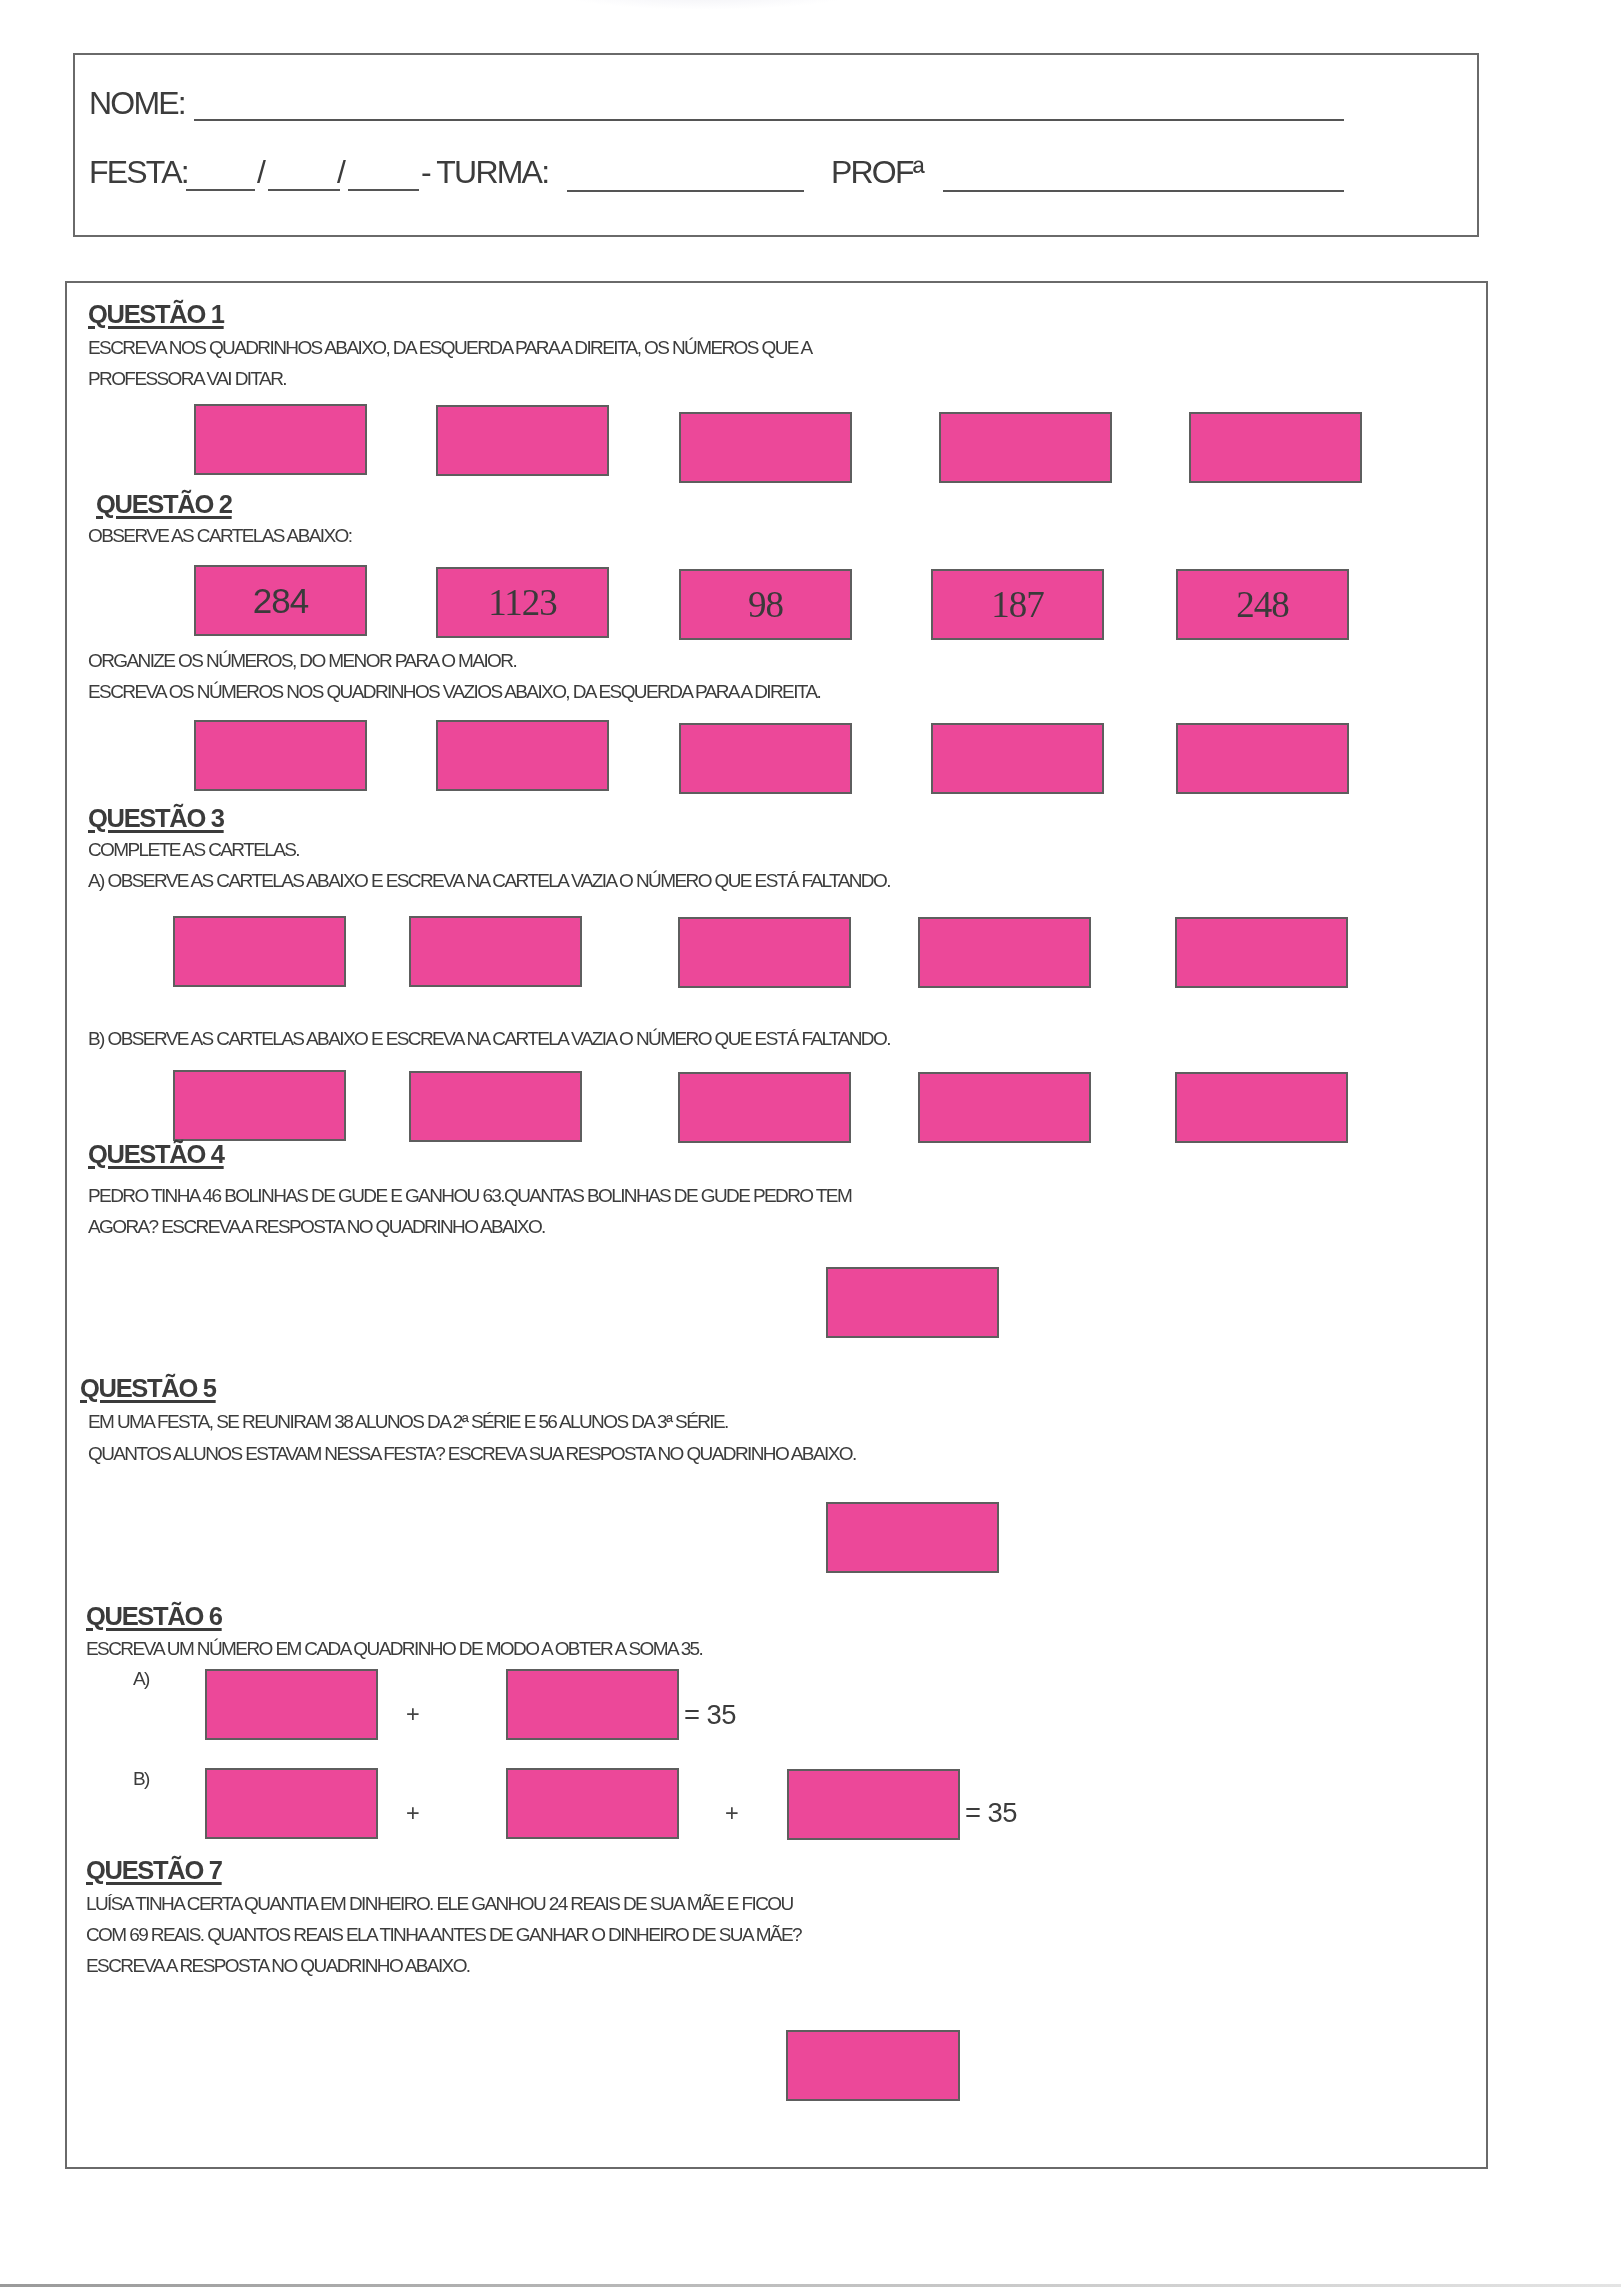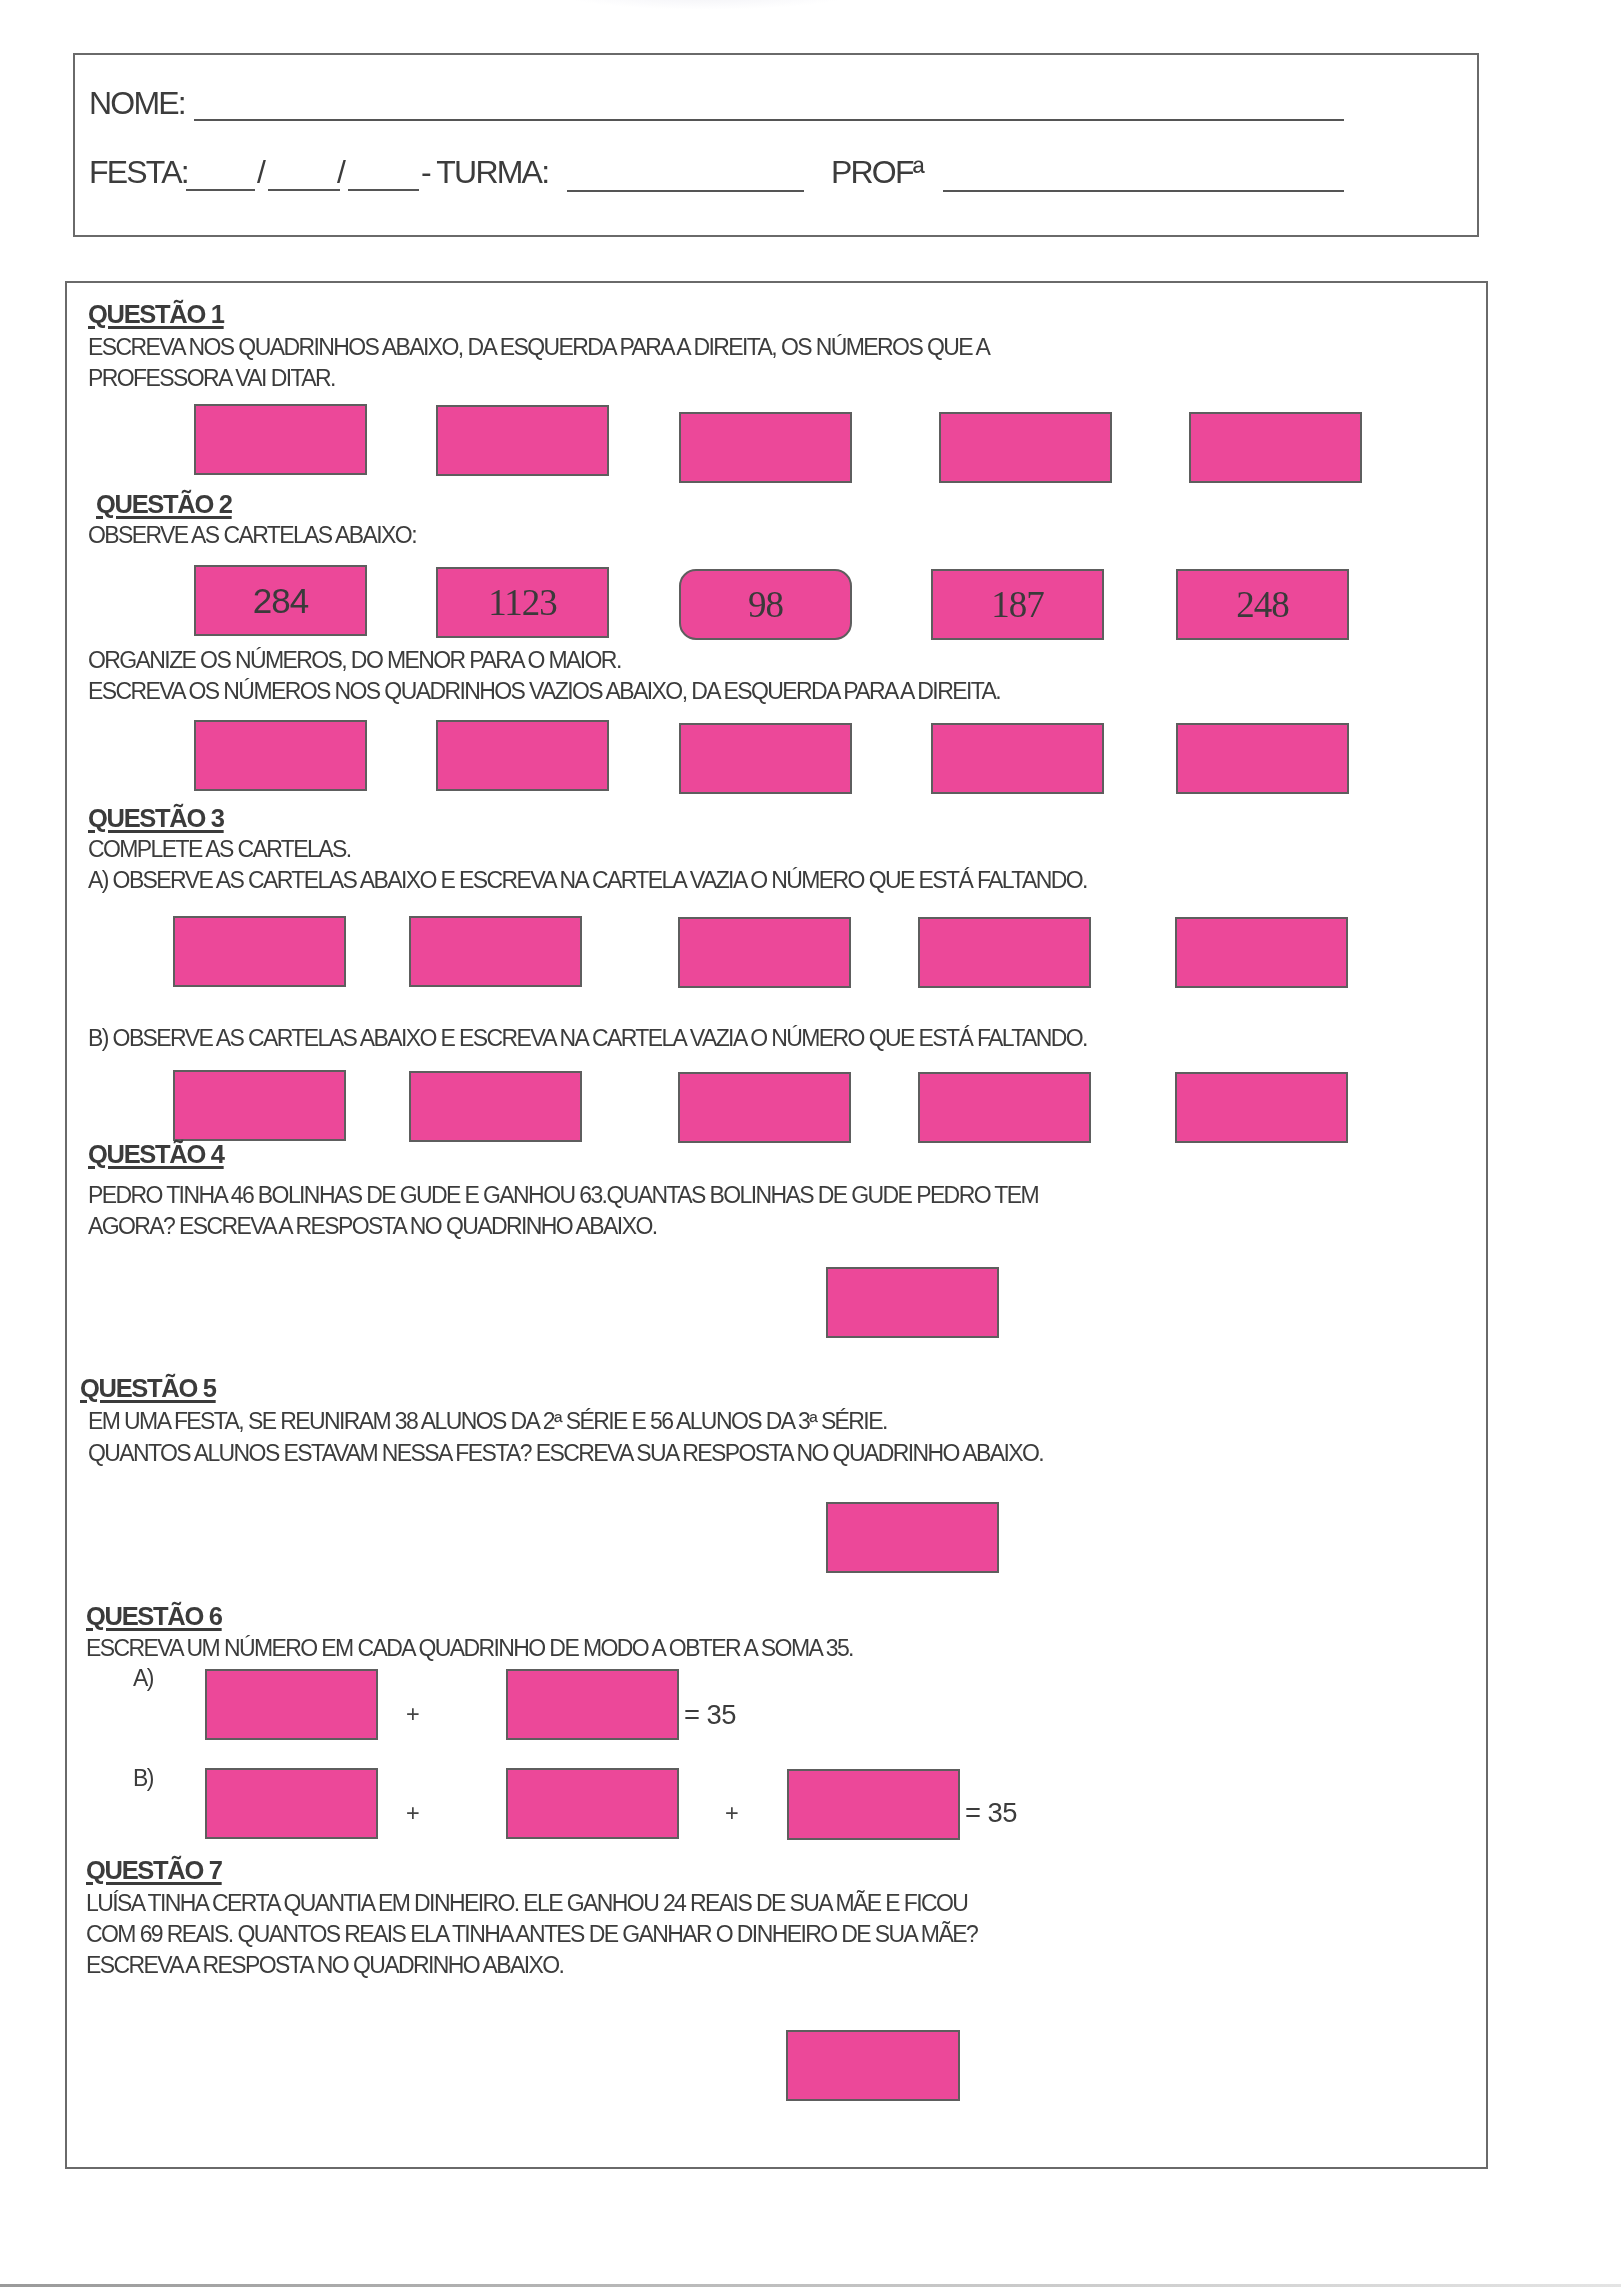--- a/index.html
+++ b/index.html
@@ -4,21 +4,21 @@
   <style>
     html, body { margin: 0; padding: 0; background: #ffffff; }
     body {
       width: 1621px; height: 2292px; position: relative; overflow: hidden;
       font-family: "Liberation Sans", sans-serif; color: #3a3a3a;
     }
     .frame { position: absolute; border: 2px solid #6a6a6a; box-sizing: border-box; }
     .frame.header-frame { border-top-width: 2.9px; }
     .frame.main-frame { border-bottom-width: 2.9px; }
     .txt {
-      position: absolute; white-space: nowrap; font-size: 23px; letter-spacing: -1.6px;
+      position: absolute; white-space: nowrap; font-size: 19px; letter-spacing: -1.6px;
       color: #3c3c3c; line-height: 29px; transform-origin: left top;
     }
     .hdr-txt { font-size: 32px; letter-spacing: -1.8px; color: #3c3c3c; line-height: 35px; }
     .qtitle {
       position: absolute; white-space: nowrap; font-size: 25.5px; font-weight: bold;
       letter-spacing: -1.3px; color: #3b3b3b; text-decoration: underline;
       text-decoration-thickness: 2.9px; text-underline-offset: 2.9px; line-height: 29px;
     }
     .line { position: absolute; height: 0; border-bottom: 2px solid #555; }
     .box {
@@ -75,21 +75,21 @@
 <div class="box" style="left:1189px; top:412px; width:173px; height:71px;"></div>
 
 <div class="qtitle" style="left:96px; top:490px;">QUESTÃO 2</div>
 <div class="txt" style="left:88px; top:521px;">OBSERVE AS CARTELAS ABAIXO:</div>
 <div class="box" style="left:194px; top:565px; width:173px; height:71px;">
   <div class="num sans">284</div>
 </div>
 <div class="box" style="left:436px; top:567px; width:173px; height:71px;">
   <div class="num serif">1123</div>
 </div>
-<div class="box" style="left:679px; top:569px; width:173px; height:71px;border-radius:17px;">
+<div class="box" style="left:679px; top:569px; width:173px; height:71px;">
   <div class="num serif">98</div>
 </div>
 <div class="box" style="left:931px; top:569px; width:173px; height:71px;">
   <div class="num serif">187</div>
 </div>
 <div class="box" style="left:1176px; top:569px; width:173px; height:71px;">
   <div class="num serif">248</div>
 </div>
 <div class="txt" style="left:88px; top:646px;">ORGANIZE OS NÚMEROS, DO MENOR PARA O MAIOR.</div>
 <div class="txt" style="left:88px; top:677px;">ESCREVA OS NÚMEROS NOS QUADRINHOS VAZIOS ABAIXO, DA ESQUERDA PARA A DIREITA.</div>

